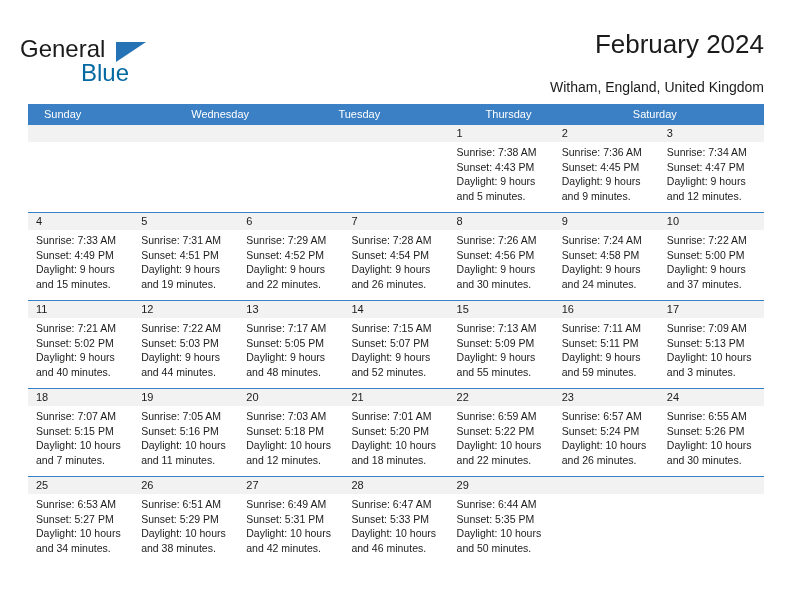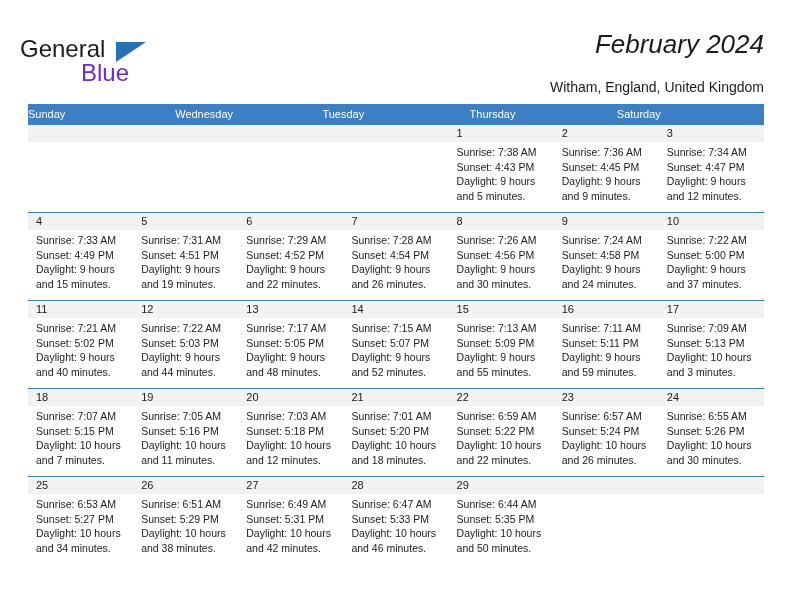--- a/index.html
+++ b/index.html
@@ -54,38 +54,37 @@
     height: 0;
     border-left: 30px solid #2572b5;
     border-bottom: 20px solid transparent;
   }
   .brand-blue {
     position: absolute;
     left: 61px;
     top: 24px;
     font-size: 24px;
     line-height: 26px;
-    color: #6d28d9;
+    color: #0369a1;
     font-weight: 400;
     text-align: center;
   }
 
   .title-wrap {
     position: absolute;
     right: 0;
     top: 0;
     text-align: right;
   }
   .cal-title {
     font-size: 26px;
     line-height: 32px;
     color: #1b1b1b;
     font-weight: 400;
     white-space: nowrap;
-    font-style: italic;
   }
   .cal-subtitle {
     margin-top: 18px;
     font-size: 14px;
     line-height: 18px;
     color: #1b1b1b;
     font-weight: 400;
     white-space: nowrap;
   }
 
@@ -101,21 +100,21 @@
     width: 100%;
     background: #3b7fc4;
     height: 21px;
   }
   .dow {
     flex: 1 1 0;
     min-width: 0;
     color: #ffffff;
     font-size: 11px;
     line-height: 21px;
-    padding-left: 0;
+    padding-left: 16px;
     box-sizing: border-box;
     white-space: nowrap;
     overflow: hidden;
   }
 
   .week {
     display: flex;
     width: 100%;
     border-top: 1px solid #3b7fc4;
   }

